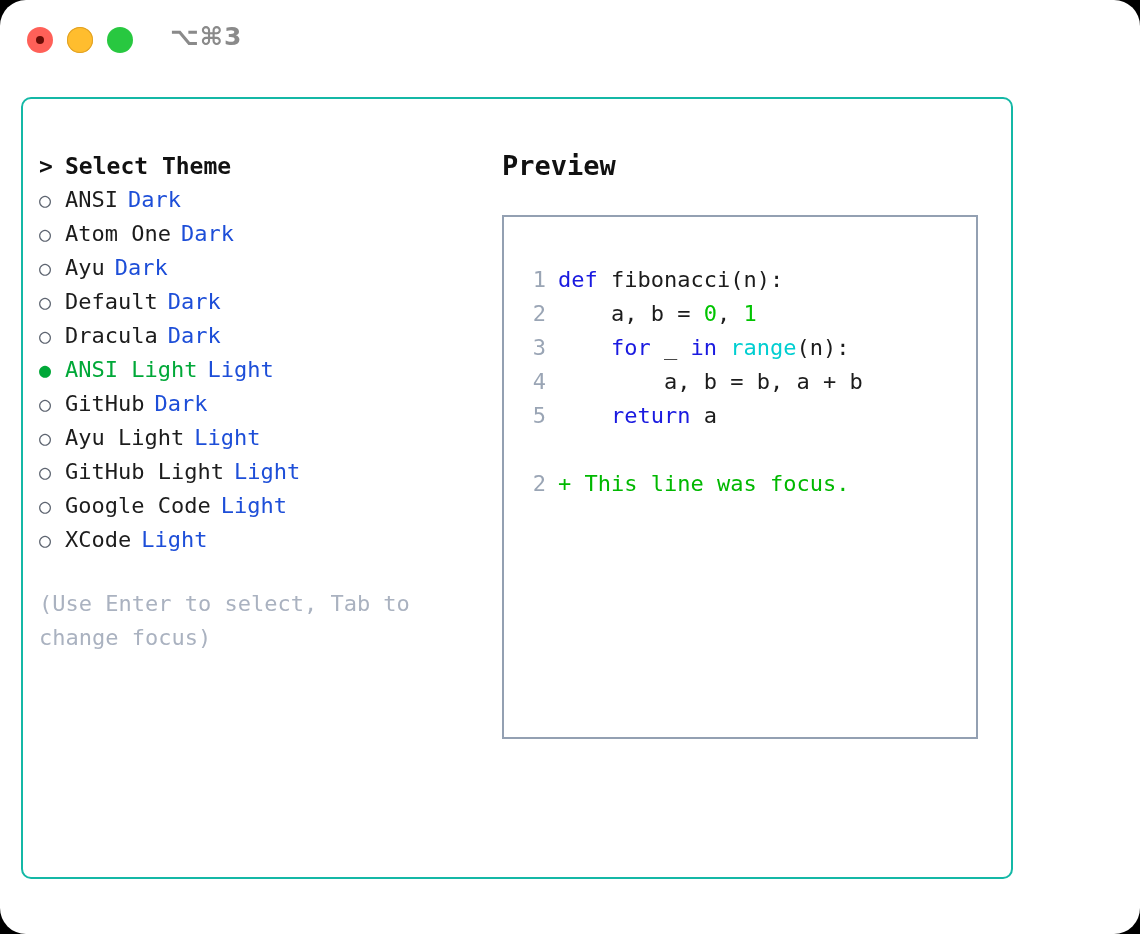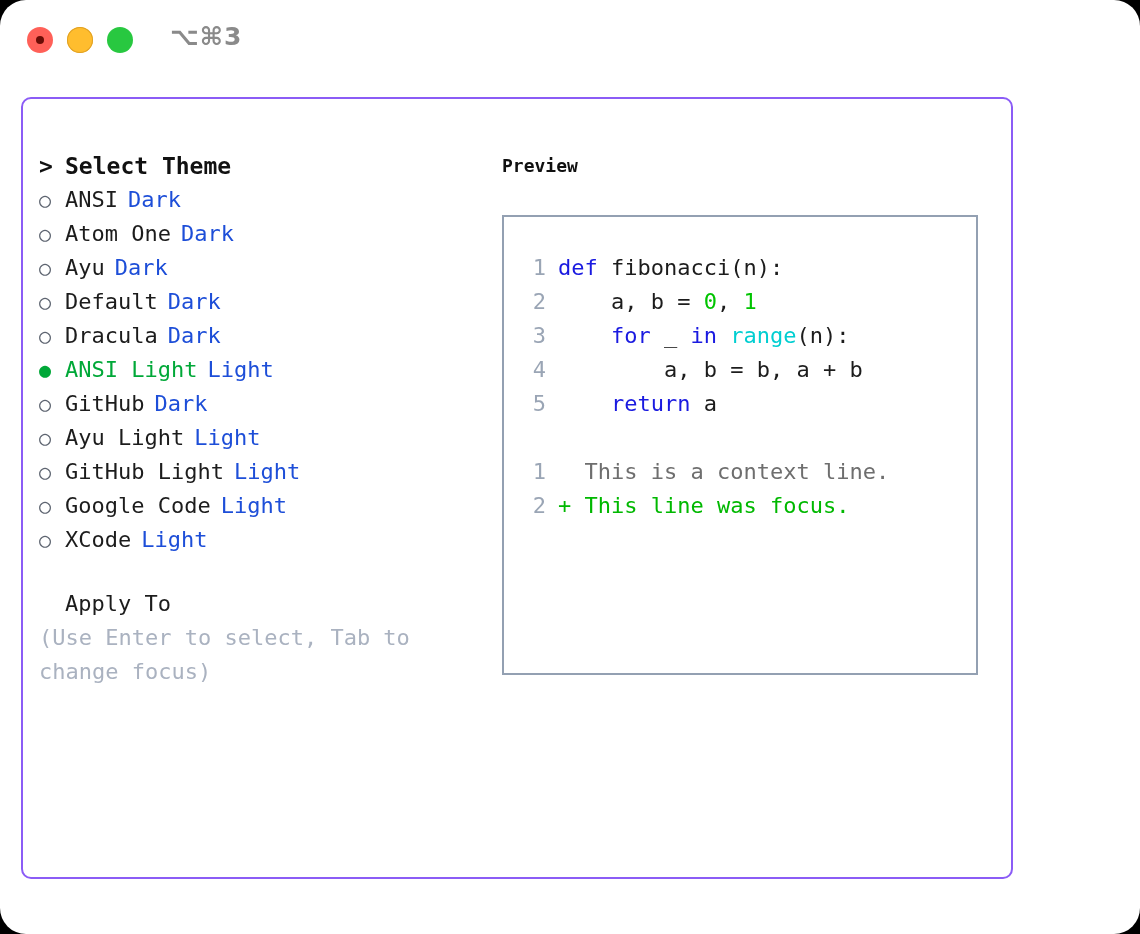--- a/index.html
+++ b/index.html
@@ -76,21 +76,21 @@
     font-family: "DejaVu Sans", "Liberation Sans", sans-serif;
   }
 
   
   #panel {
     position: absolute;
     left: 21px;
     top: 97px;
     width: 992px;
     height: 782px;
-    border: 2px solid #8b5cf6;
+    border: 2px solid #14b8a6;
     border-radius: 10px;
     background: #ffffff;
     box-sizing: border-box;
   }
 
   
   #left-col {
     position: absolute;
     left: 16px;
     top: 50px;
@@ -153,33 +153,33 @@
   }
 
   
   #right-col {
     position: absolute;
     left: 479px;
     top: 50px;
     width: 490px;
   }
   #preview-title {
-    font-size: 18px;
+    font-size: 27px;
     font-weight: bold;
     color: #111111;
     line-height: 34px;
   }
   #preview-box {
     margin-top: 32px;
     width: 476px;
-    height: 460px;
+    height: 524px;
     border: 2px solid #93a0b2;
     box-sizing: border-box;
     background: #ffffff;
-    padding: 34px 0 0 0;
+    padding: 46px 0 0 0;
   }
   .code-line {
     font-size: 22px;
     line-height: 34px;
     white-space: pre;
     padding-left: 20px;
     color: #1c1c1c;
   }
   .ln {
     display: inline-block;
@@ -226,43 +226,39 @@
           <div class="row"><span class="bullet">○</span><span class="theme-name">Dracula</span><span class="theme-variant">Dark</span></div>
           <div class="row selected"><span class="bullet filled">●</span><span class="theme-name">ANSI Light</span><span class="theme-variant">Light</span></div>
           <div class="row"><span class="bullet">○</span><span class="theme-name">GitHub</span><span class="theme-variant">Dark</span></div>
           <div class="row"><span class="bullet">○</span><span class="theme-name">Ayu Light</span><span class="theme-variant">Light</span></div>
           <div class="row"><span class="bullet">○</span><span class="theme-name">GitHub Light</span><span class="theme-variant">Light</span></div>
           <div class="row"><span class="bullet">○</span><span class="theme-name">Google Code</span><span class="theme-variant">Light</span></div>
           <div class="row"><span class="bullet">○</span><span class="theme-name">XCode</span><span class="theme-variant">Light</span></div>
         </div>
 
       <div id="apply-block">
-        <div class="row">
-          <span class="spacer-head"></span><span id="apply-head">Apply To</span>
-        </div>
         <div id="apply-list">
           </div>
       </div>
 
       <div id="hint">(Use Enter to select, Tab to change focus)</div>
     </div>
 
     <div id="right-col">
       <div id="preview-title">Preview</div>
 
       <div id="preview-box">
         <div id="code-block">
             <div class="code-line"><span class="ln">1</span><span class="kw">def </span><span class="plain">fibonacci(n):</span></div>
             <div class="code-line"><span class="ln">2</span><span class="plain">    a, b = </span><span class="num">0</span><span class="plain">, </span><span class="num">1</span></div>
             <div class="code-line"><span class="ln">3</span><span class="plain">    </span><span class="kw">for</span><span class="plain"> _ </span><span class="kw">in</span><span class="plain"> </span><span class="fn">range</span><span class="plain">(n):</span></div>
             <div class="code-line"><span class="ln">4</span><span class="plain">        a, b = b, a + b</span></div>
             <div class="code-line"><span class="ln">5</span><span class="plain">    </span><span class="kw">return</span><span class="plain"> a</span></div>
           </div>
         <div class="diff-gap"></div>
         <div id="diff-block">
-            <div class="code-line"><span class="ln">1</span><span class="diff-ctx"> </span><span class="diff-ctx"> This is a context line.</span></div>
             <div class="code-line"><span class="ln">2</span><span class="diff-add">+</span><span class="diff-add"> This line was focus.</span></div>
           </div>
       </div>
     </div>
 
   </div>
 </div>
 
 </body></html>

